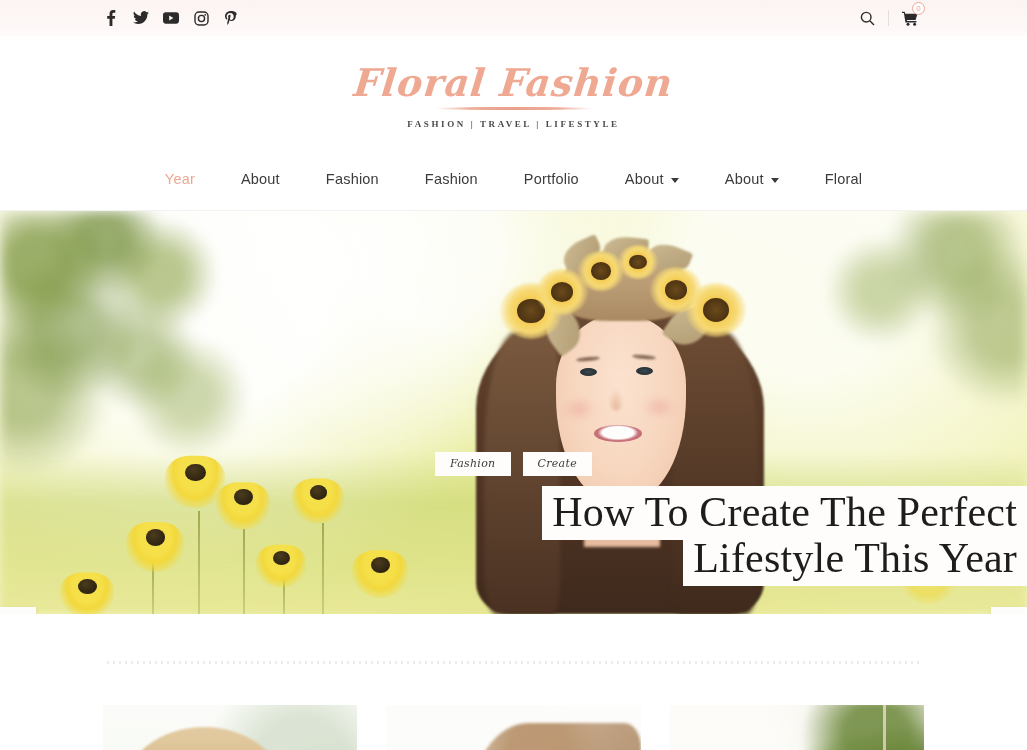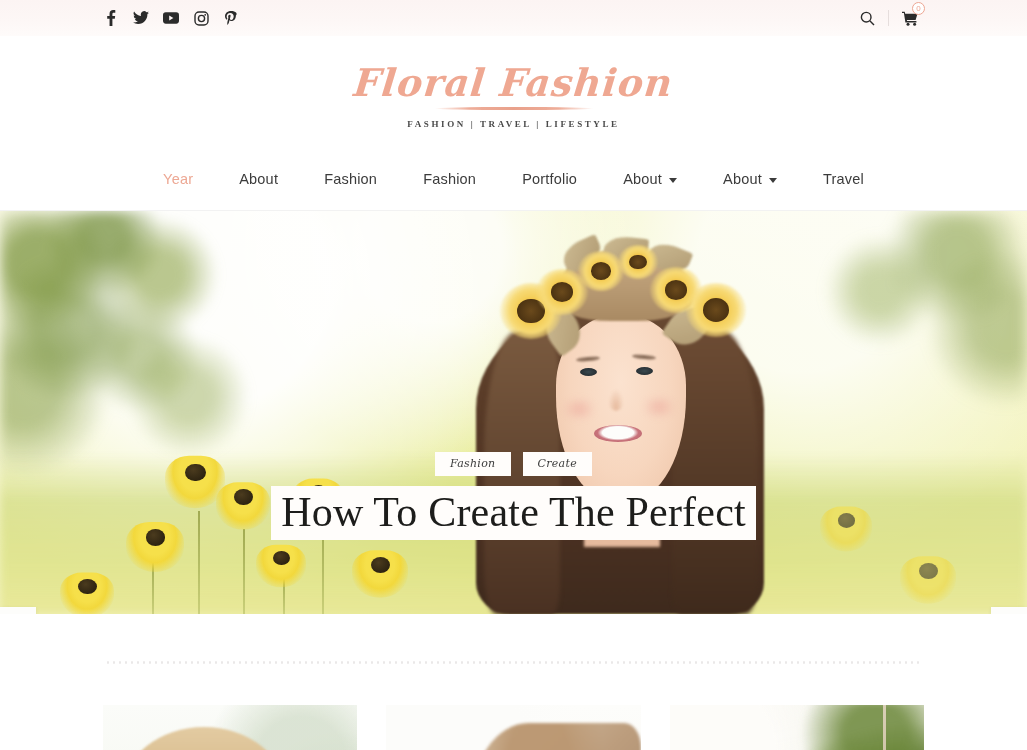--- a/index.html
+++ b/index.html
@@ -353,20 +353,21 @@
     letter-spacing: .3px;
   }
   .hero-title {
     font-family: "Liberation Serif", serif;
     font-size: 42px;
     line-height: 46px;
     color: #1d1d1b;
     font-weight: normal;
     letter-spacing: .2px;
     cursor: pointer;
+    text-align: right;
   }
   .hero-title .ln {
     background: #fffdfb;
     display: inline;
     box-decoration-break: clone;
     -webkit-box-decoration-break: clone;
     padding: 3px 10px 5px;
   }
 
   
@@ -533,21 +534,21 @@
     </div>
   <div class="nav-item">
       <span>About</span>
       <span class="caret"></span>
     </div>
   <div class="nav-item">
       <span>About</span>
       <span class="caret"></span>
     </div>
   <div class="nav-item">
-      <span>Travel</span>
+      <span>Floral</span>
     </div>
 </nav>
 
 <div class="hero">
 
   <div class="hero-photo">
     <div class="bg-sky"></div>
     <div class="bg-trees"></div>
     <div class="bg-right-trees"></div>
     <div class="bg-grass"></div>
@@ -654,20 +655,21 @@
   </div>
 </div>
 
 <div class="hero-caption">
   <div class="hero-tags">
     <span class="hero-tag">Fashion</span>
     <span class="hero-tag">Create</span>
   </div>
   <h1 class="hero-title">
     <span class="ln">How To Create The Perfect</span><br>
+    <span class="ln">Lifestyle This Year</span>
   </h1>
 </div>
 
 <div class="after-hero">
   <div class="dot-divider"></div>
 
   <div class="cards">
     <div class="card">
       <div class="card-img c1">
         <div class="c1-hat"></div>

